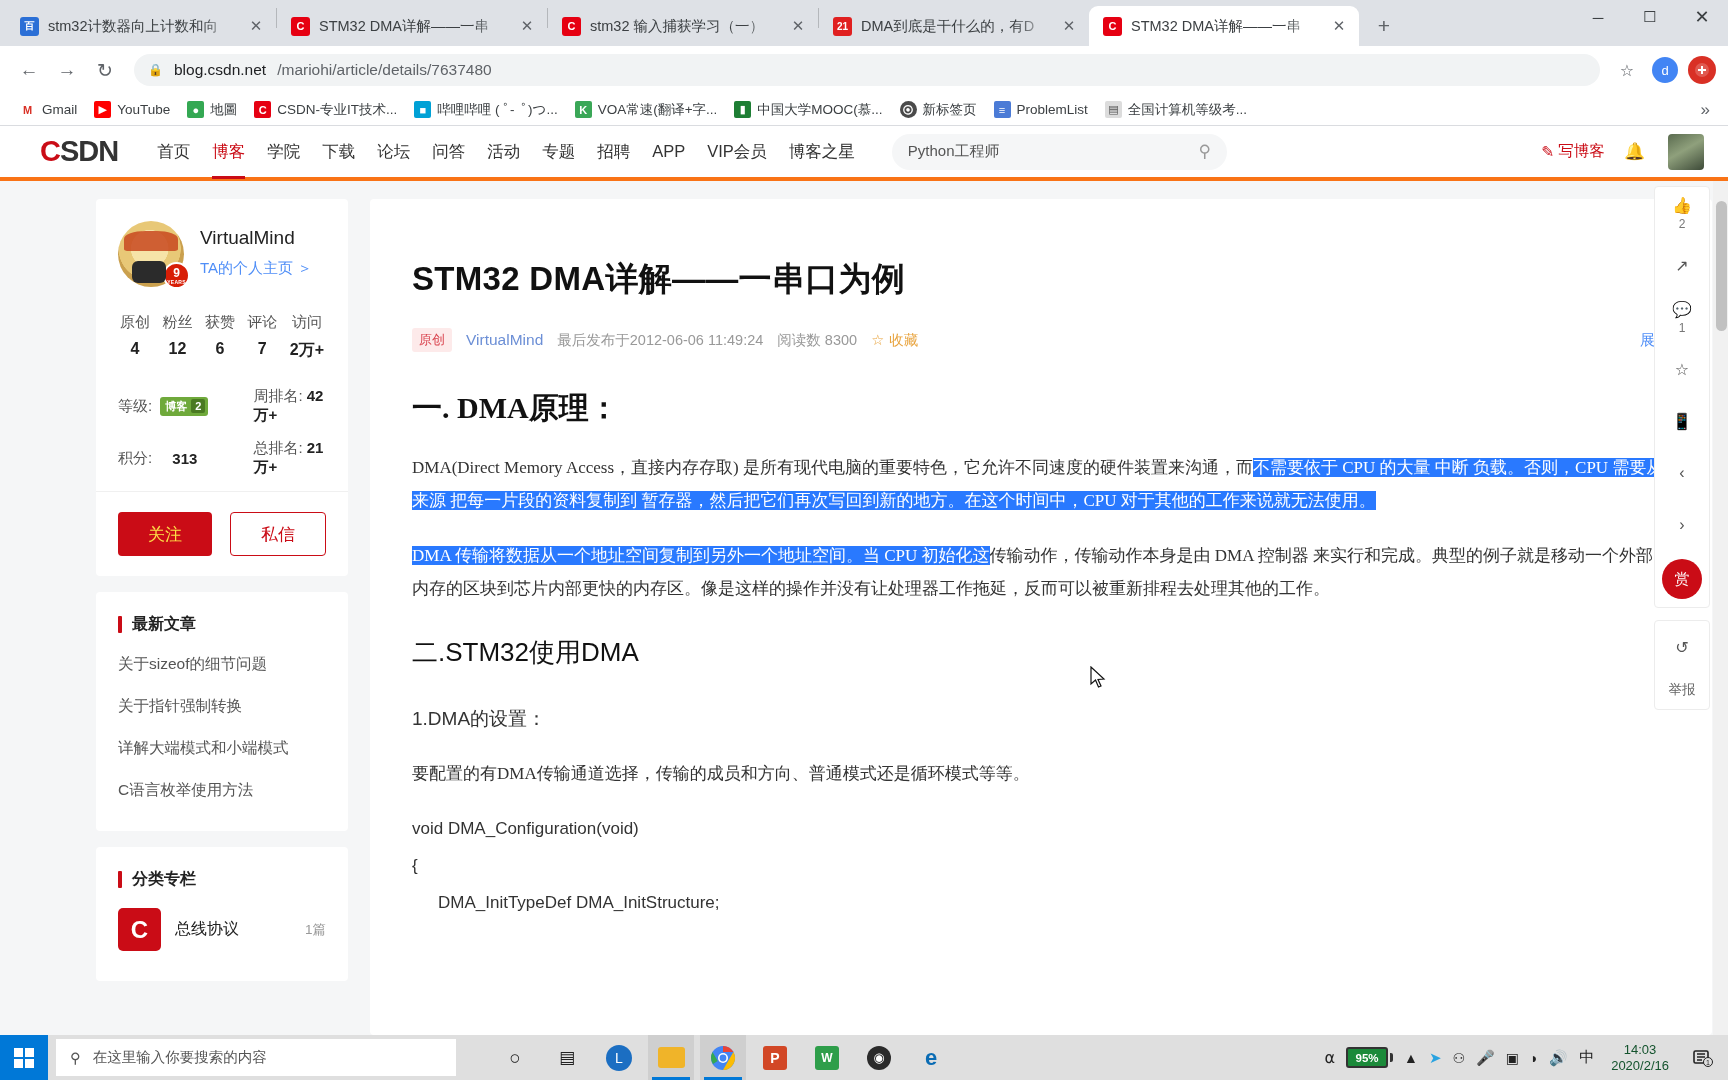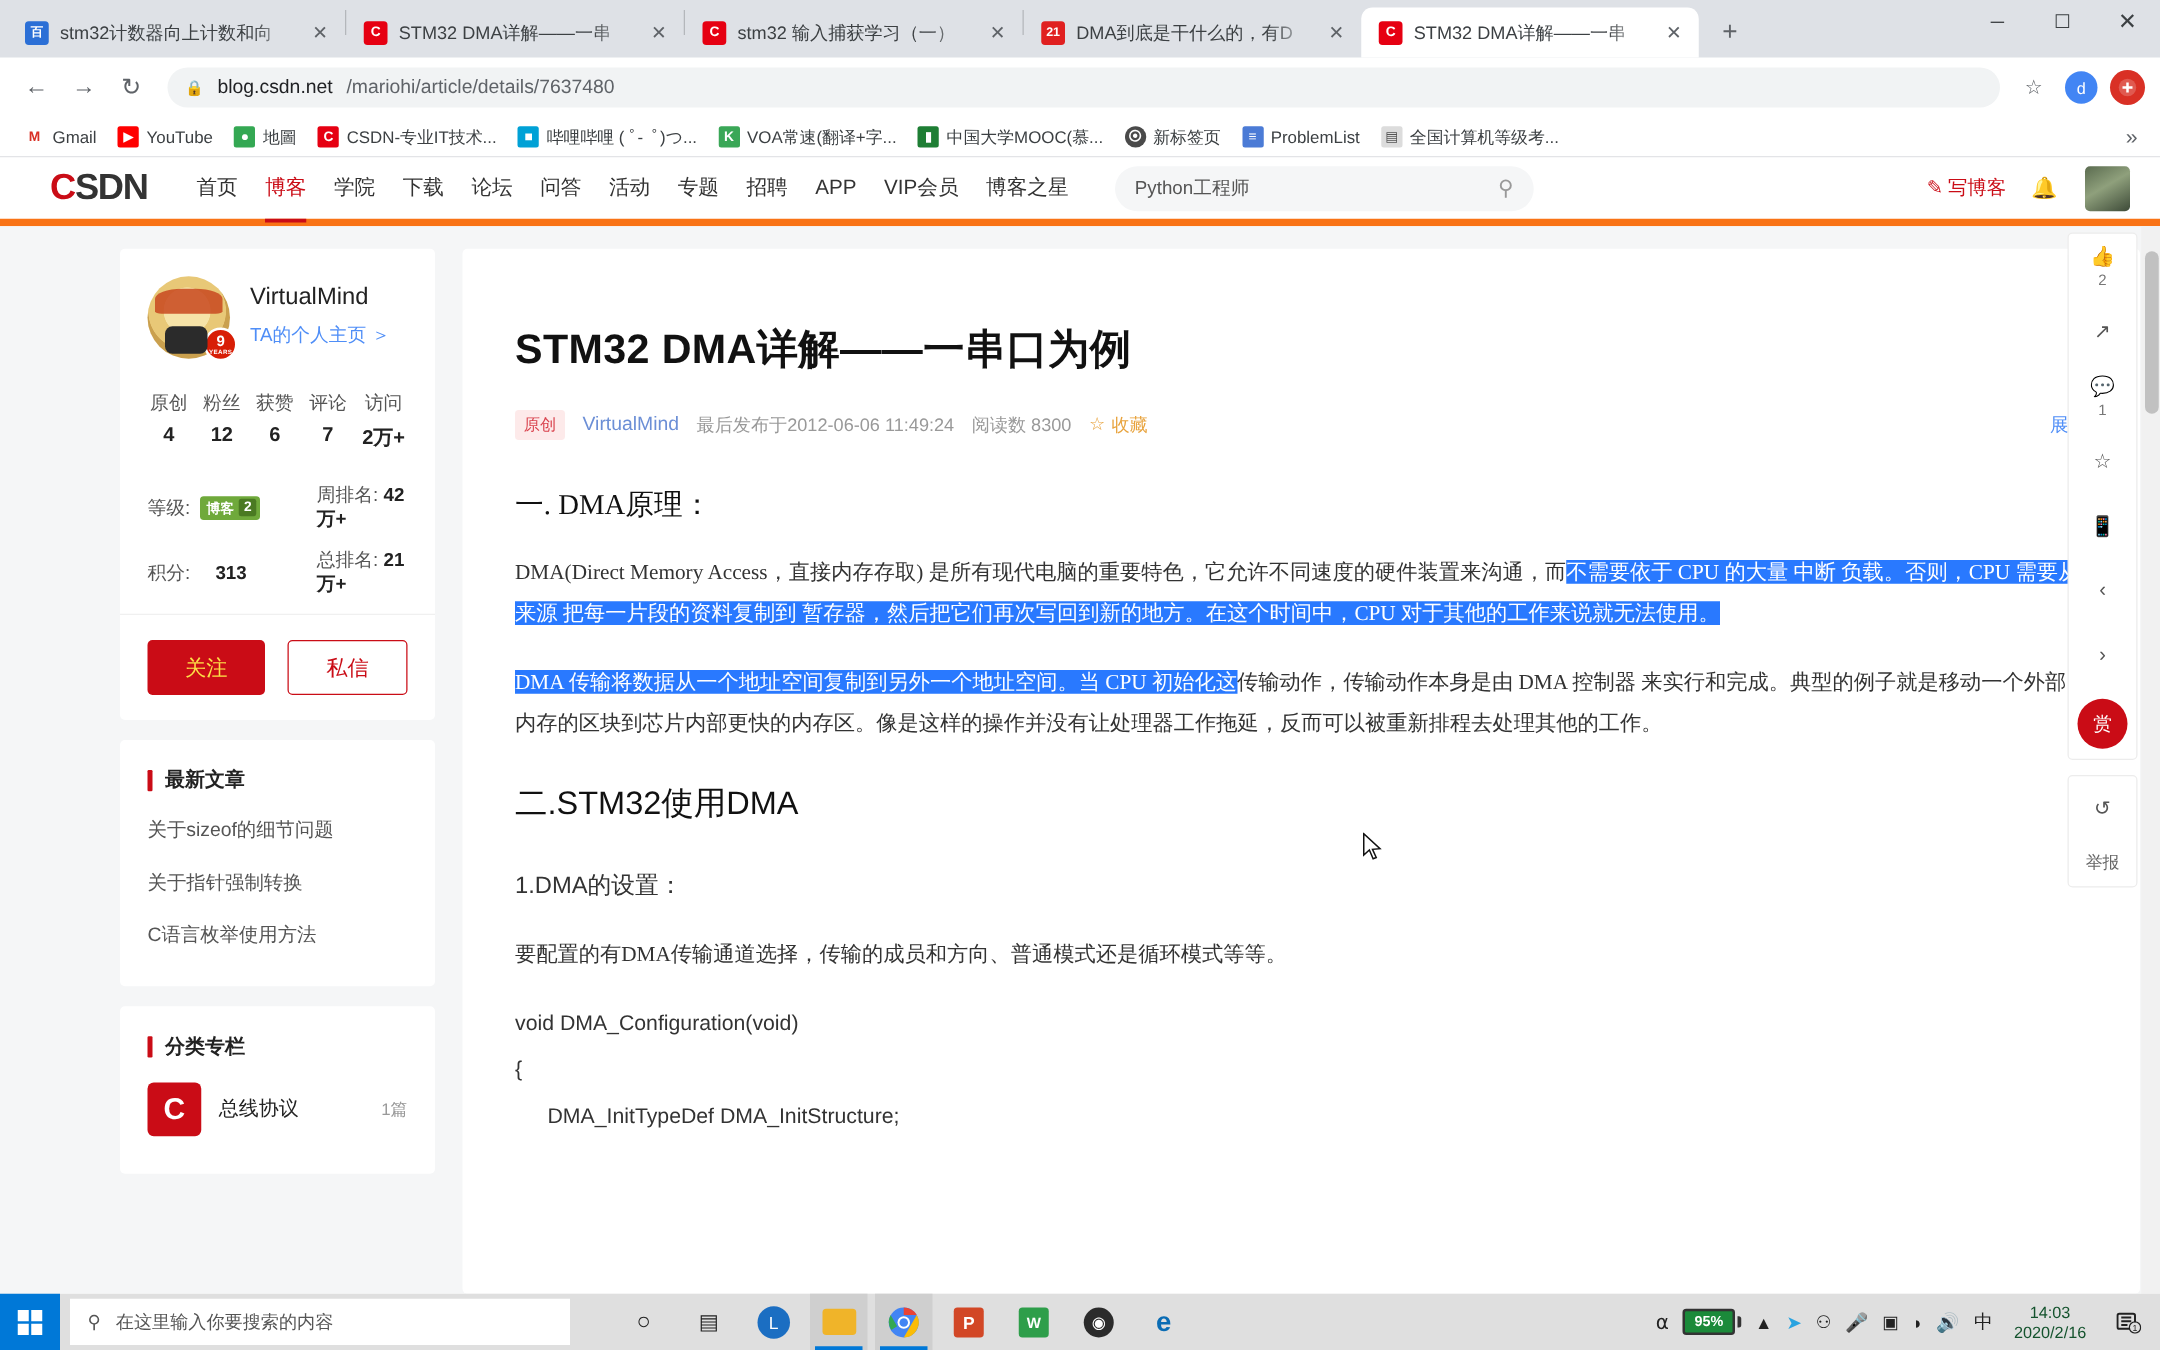--- a/index.html
+++ b/index.html
@@ -68,21 +68,21 @@
     padding:0 12px; gap:3px; border-bottom:1px solid #dadce0; }
   .bm { display:flex; align-items:center; gap:6px; padding:3px 7px;
     border-radius:4px; font-size:13.5px; color:#3c4043; white-space:nowrap; }
   .bm .bi { width:17px; height:17px; flex:0 0 17px; display:flex;
     align-items:center; justify-content:center; font-size:11px; border-radius:2px;
     font-weight:bold; color:#fff; }
   .bm-more { margin-left:auto; color:#5f6368; font-size:17px; padding:0 6px; }
 
   
   .page { flex:1 1 auto; background:#fff; position:relative; overflow:hidden; }
-  .csdn-header { height:55px; border-bottom:6px solid #f97316; display:flex;
+  .csdn-header { height:55px; border-bottom:4px solid #f97316; display:flex;
     align-items:center; padding:0 0 0 40px; gap:0; background:#fff; }
   .csdn-logo { font-size:29px; font-weight:bold; letter-spacing:-1px;
     margin-right:28px; font-family:"Liberation Sans",sans-serif; }
   .csdn-logo .c { color:#ca0c16; }
   .csdn-logo .rest { color:#333; }
   .nav-item { font-size:16.5px; color:#333; padding:0 11px; height:55px;
     line-height:55px; position:relative; white-space:nowrap; }
   .nav-item.active { color:#ca0c16; }
   .nav-item.active::after { content:""; position:absolute; left:11px; right:11px;
     bottom:0; height:3px; background:#ca0c16; }
@@ -158,21 +158,21 @@
   .article { flex:1 1 auto; background:#fff; border-radius:4px;
     padding:34px 42px 20px; margin-right:16px; }
   .art-h1 { font-size:33px; font-weight:bold; color:#111; letter-spacing:.3px;margin-top:24px; }
   .art-meta { display:flex; align-items:center; gap:14px; margin-top:26px;
     font-size:14.5px; color:#999; }
   .tag-orig { background:#fdeaea; color:#d9414c; font-size:13px; padding:3px 7px;
     border-radius:3px; }
   .meta-author { color:#6c8fd6; font-size:15.5px; }
   .meta-fav { color:#e8a33d; display:flex; align-items:center; gap:5px; }
   .meta-expand { margin-left:auto; color:#4f8ef7; font-size:15px; }
-  .art-h2 { font-size:23px; color:#111; margin:36px 0 0; font-weight:normal;
+  .art-h2 { font-size:30px; color:#111; margin:36px 0 0; font-weight:bold;
     font-family:"Liberation Serif","DejaVu Serif",serif; }
   .art-h2b { font-size:26px; color:#111; margin:30px 0 0; font-weight:normal;
     font-family:"Liberation Sans",sans-serif; }
   .art-p { font-size:17px; line-height:33px; color:#333; margin-top:22px;
     font-family:"Liberation Serif","DejaVu Serif",serif; }
   .art-p.sans { font-family:"Liberation Sans",sans-serif; }
   .hl { background:#2979ff; color:#fff; }
   .code-line { font-size:17px; line-height:33px; color:#333; margin-top:22px;
     font-family:"Liberation Sans",sans-serif; }
   .cursor-arrow { position:absolute; left:1090px; top:540px; width:16px; height:24px;
@@ -408,20 +408,21 @@
           <div class="btn-row">
             <div class="btn btn-follow">关注</div>
             <div class="btn btn-msg">私信</div>
           </div>
         </div>
 
         <div class="card">
           <div class="card-title">最新文章</div>
           <div class="art-item">关于sizeof的细节问题</div>
           <div class="art-item">关于指针强制转换</div>
+          <div class="art-item">详解大端模式和小端模式</div>
           <div class="art-item">C语言枚举使用方法</div>
         </div>
 
         <div class="card">
           <div class="card-title">分类专栏</div>
           <div class="col-item">
             <span class="col-ico">C</span>
             <span class="col-name">总线协议</span>
             <span class="col-cnt">1篇</span>
           </div>

